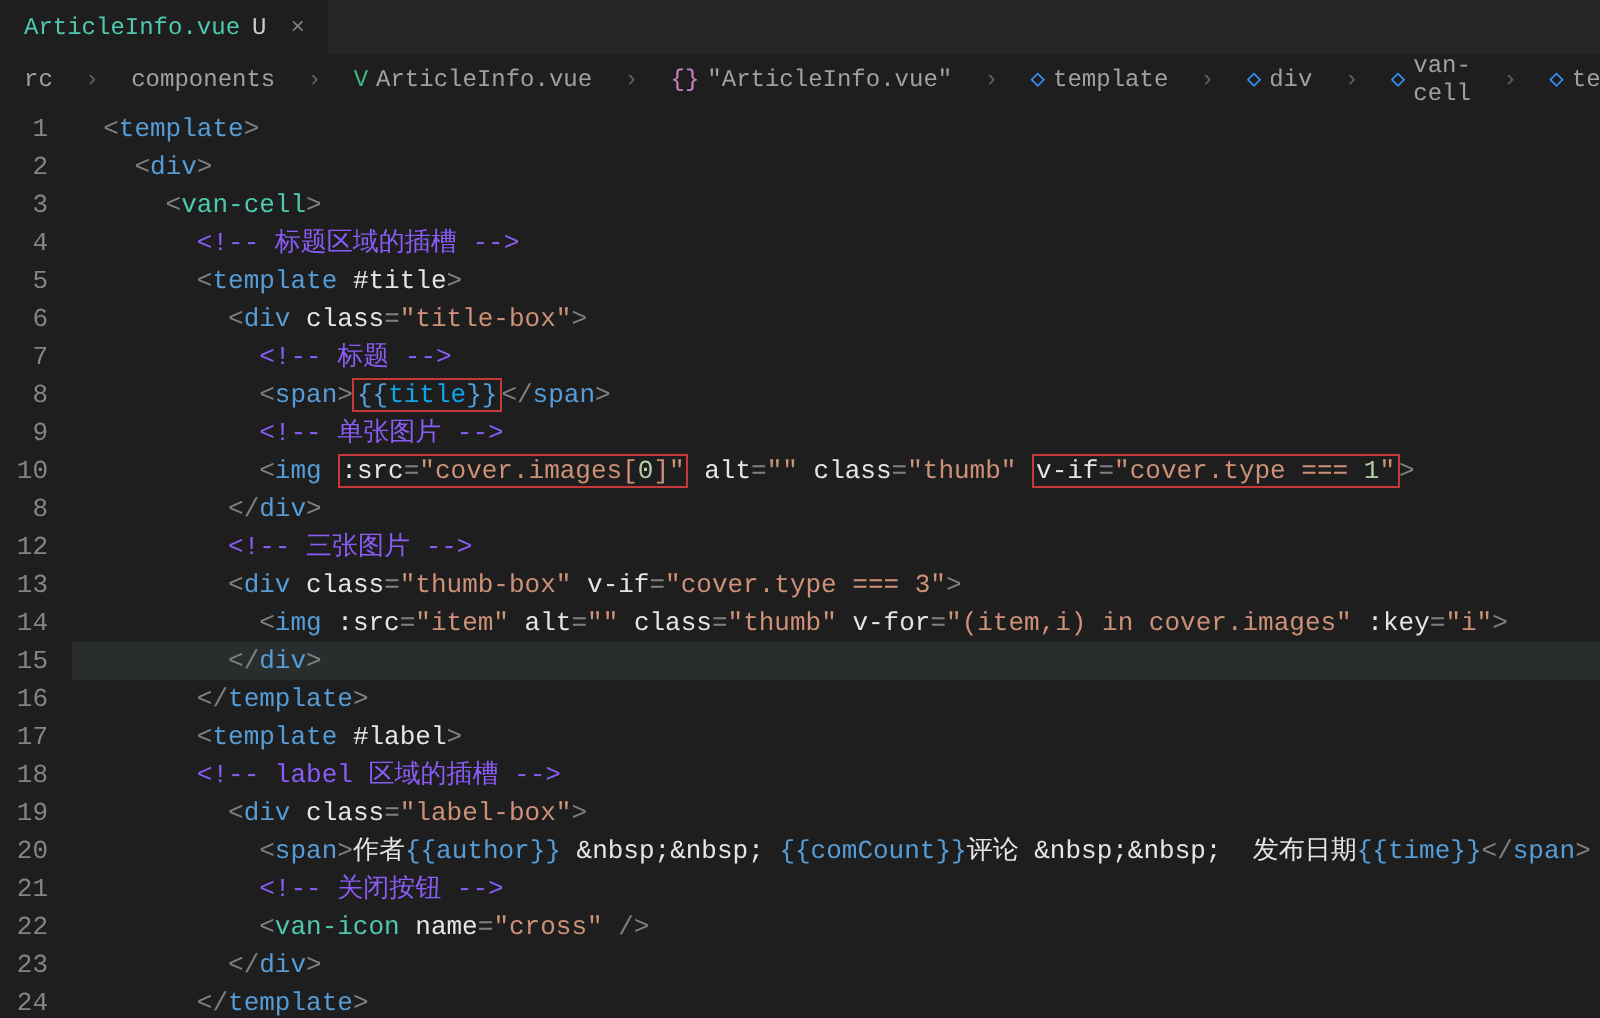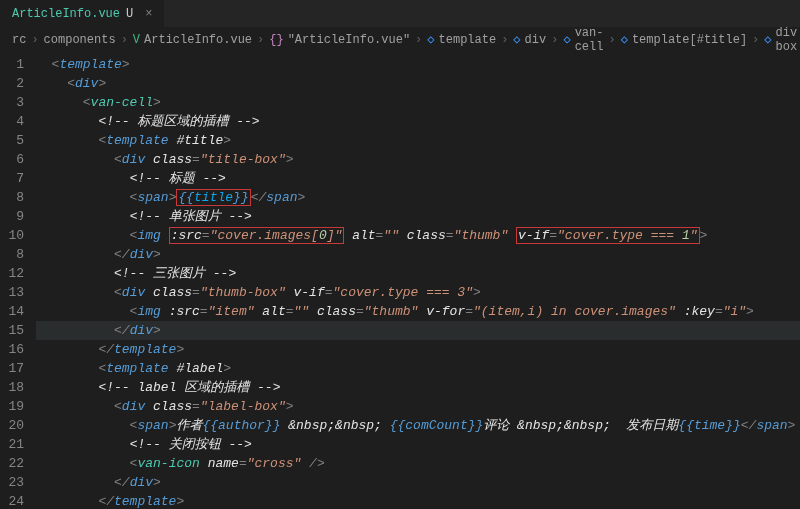--- a/index.html
+++ b/index.html
@@ -29,21 +29,21 @@
   gap: 6px;
   font-size: 12px;
 }
 .tab-status { color: #cccccc; }
 .tab-close { color: #808080; margin-left: 6px; cursor: pointer; }
 .breadcrumbs {
   background: #1e1e1e;
   padding: 4px 12px;
   display: flex;
   align-items: center;
-  gap: 5px;
+  gap: 16px;
   font-size: 12px;
   color: #a0a0a0;
   border-bottom: 1px solid #1e1e1e;
   height: 24px;
 }
 .crumb { display: flex; align-items: center; gap: 4px; }
 .crumb-sep { color: #606060; }
 .vue-icon { color: #41b883; }
 .brace-icon { color: #c586c0; }
 .el-icon { color: #3794ff; }
@@ -58,30 +58,29 @@
   text-align: right;
   padding-right: 12px;
   padding-top: 3px;
   user-select: none;
 }
 .gutter div { height: 19px; line-height: 19px; font-size: 13px; }
 .code {
   flex: 1;
   padding-top: 3px;
   overflow: hidden;
-  font-style: italic;
 }
 .ln { height: 19px; line-height: 19px; white-space: pre; }
 .ln.active { background: #2a2d2e; }
 .tg { color: #569cd6; }
 .tgn { color: #4ec9b0; }
 .at { color: #e5e5e5; }
 .st { color: #ce9178; }
 .pn { color: #808080; }
-.cm { color: #e5e5e5; }
+.cm { color: #8b5cf6; }
 .tx { color: #e5e5e5; }
 .va { color: #0ea5e9; }
 .nm { color: #b5cea8; }
 .box-red { border: 1px solid #c93838; padding: 0 1px; }
 </style>
 </head>
 <body>
 
 <div class="tab-bar">
   <div class="tab">

